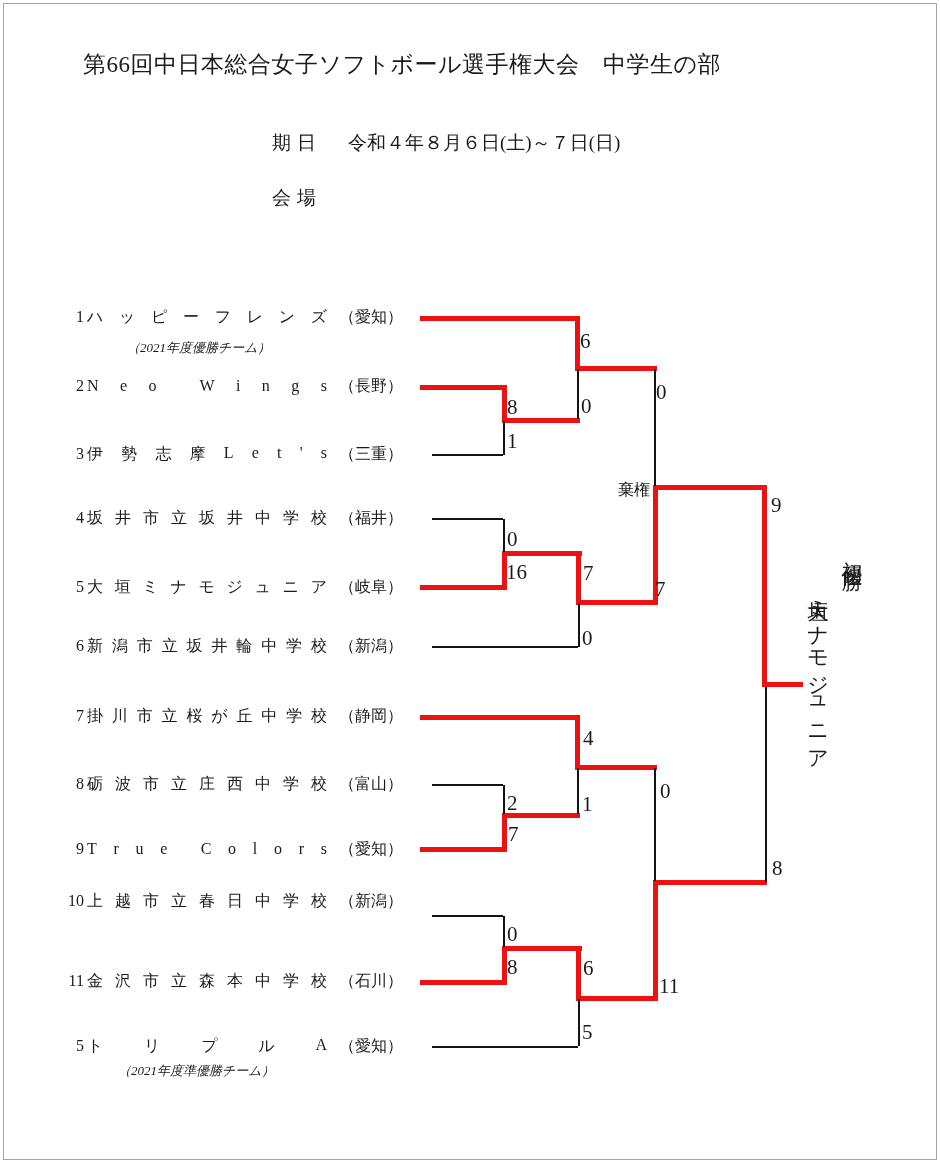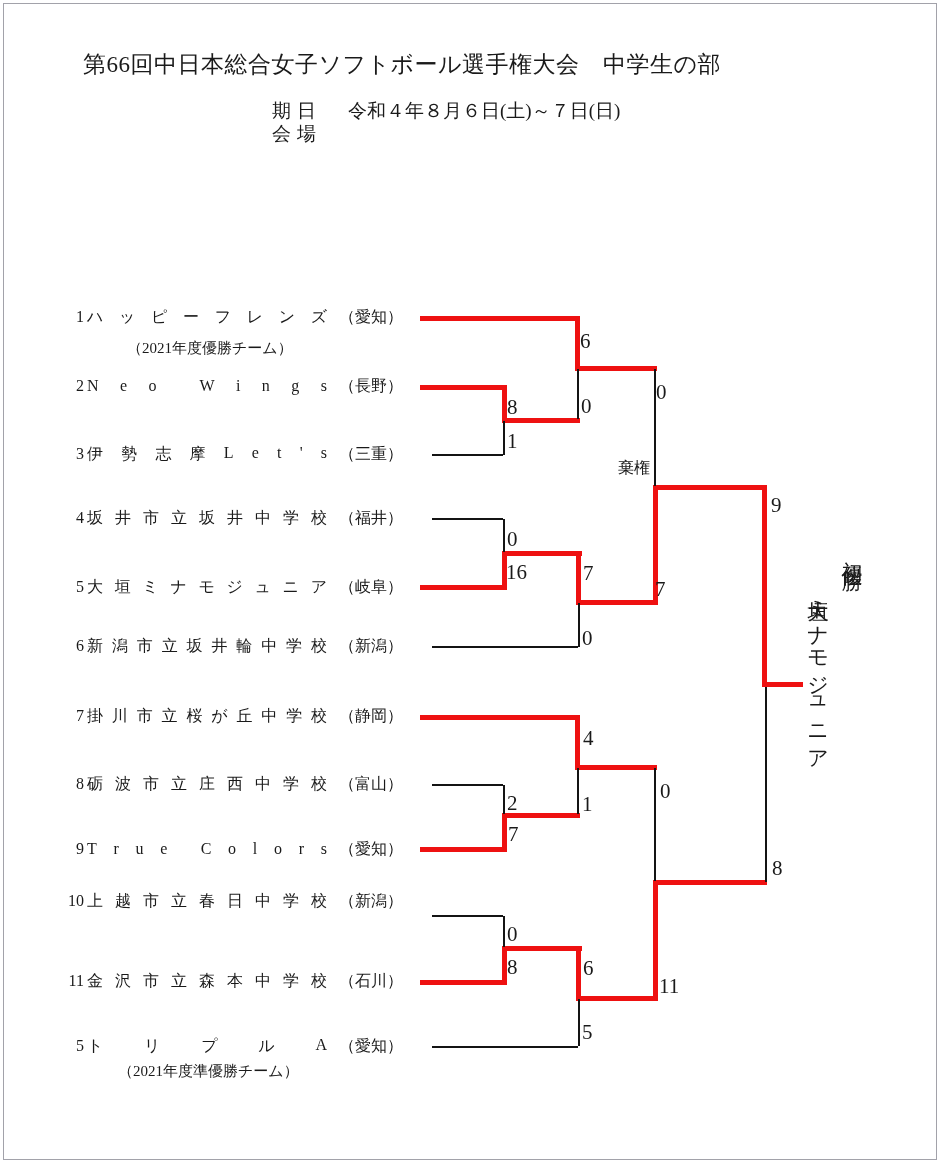--- a/index.html
+++ b/index.html
@@ -2,28 +2,28 @@
 <html lang="ja" style="--red: #ee1111; --line: #141414;"><head>
 <meta charset="utf-8">
 <style>
   html,body{margin:0;padding:0;background:#fff;}
   body{font-family:"Liberation Serif","DejaVu Serif",serif;color:#1a1a1a;}
   .sheet{position:relative;width:940px;height:1163px;background:#fff;overflow:hidden;}
   .frame{position:absolute;inset:3px;border:1px solid #a2a2aa;pointer-events:none;}
   .title{position:absolute;left:0;top:49px;width:804px;text-align:center;
          font-size:23px;letter-spacing:0.5px;white-space:nowrap;}
   .info{position:absolute;left:272px;top:100px;font-size:19px;line-height:22.5px;}
-  .info-line{display:flex;white-space:nowrap;}
+  .info-line{display:flex;white-space:nowrap;margin-top:32px;}
   .info-label{display:inline-block;width:76px;letter-spacing:6px;}
   .team-row{position:absolute;left:58px;width:346px;height:24px;display:flex;
             align-items:center;font-size:16px;white-space:nowrap;}
   .t-no{display:inline-block;width:26px;text-align:right;}
   .t-name{display:flex;justify-content:space-between;width:240px;margin-left:3px;}
   .t-pref{margin-left:12px;}
-  .team-note{position:absolute;font-size:15px;white-space:nowrap;}
+  .team-note{position:absolute;font-size:13px;white-space:nowrap;font-style:italic;}
   .hl{position:absolute;height:5px;background:var(--red,#ee1111);}
   .vl{position:absolute;width:5px;background:var(--red,#ee1111);}
   .hlb{position:absolute;height:2px;background:var(--line,#111);}
   .vlb{position:absolute;width:2px;background:var(--line,#111);}
   .score{position:absolute;font-size:21px;line-height:22px;white-space:nowrap;}
   .forfeit{position:absolute;font-size:16px;white-space:nowrap;}
   .vert{position:absolute;writing-mode:vertical-rl;text-orientation:upright;white-space:nowrap;}
   .champ-title{font-size:21px;letter-spacing:5px;}
   .champ-team{font-size:21px;letter-spacing:1px;}
 </style>
@@ -296,17 +296,17 @@
   <div class="score" style="left:507px;top:792px">2</div>
   <div class="score" style="left:508px;top:823px">7</div>
   <div class="score" style="left:660px;top:780px">0</div>
   <div class="score" style="left:659px;top:975px">11</div>
   <div class="score" style="left:507px;top:923px">0</div>
   <div class="score" style="left:507px;top:956px">8</div>
   <div class="score" style="left:583px;top:957px">6</div>
   <div class="score" style="left:582px;top:1021px">5</div>
   <div class="score" style="left:772px;top:857px">8</div>
 
-  <div class="forfeit" style="left:618px;top:458px">棄権</div>
+  <div class="forfeit" style="left:618px;top:480px">棄権</div>
 
   <div class="vert champ-title" style="left:838px;top:544px">初優勝</div>
   <div class="vert champ-team" style="left:804px;top:584px">大垣ミナモジュニア</div>
 </div>
 
 </body></html>

